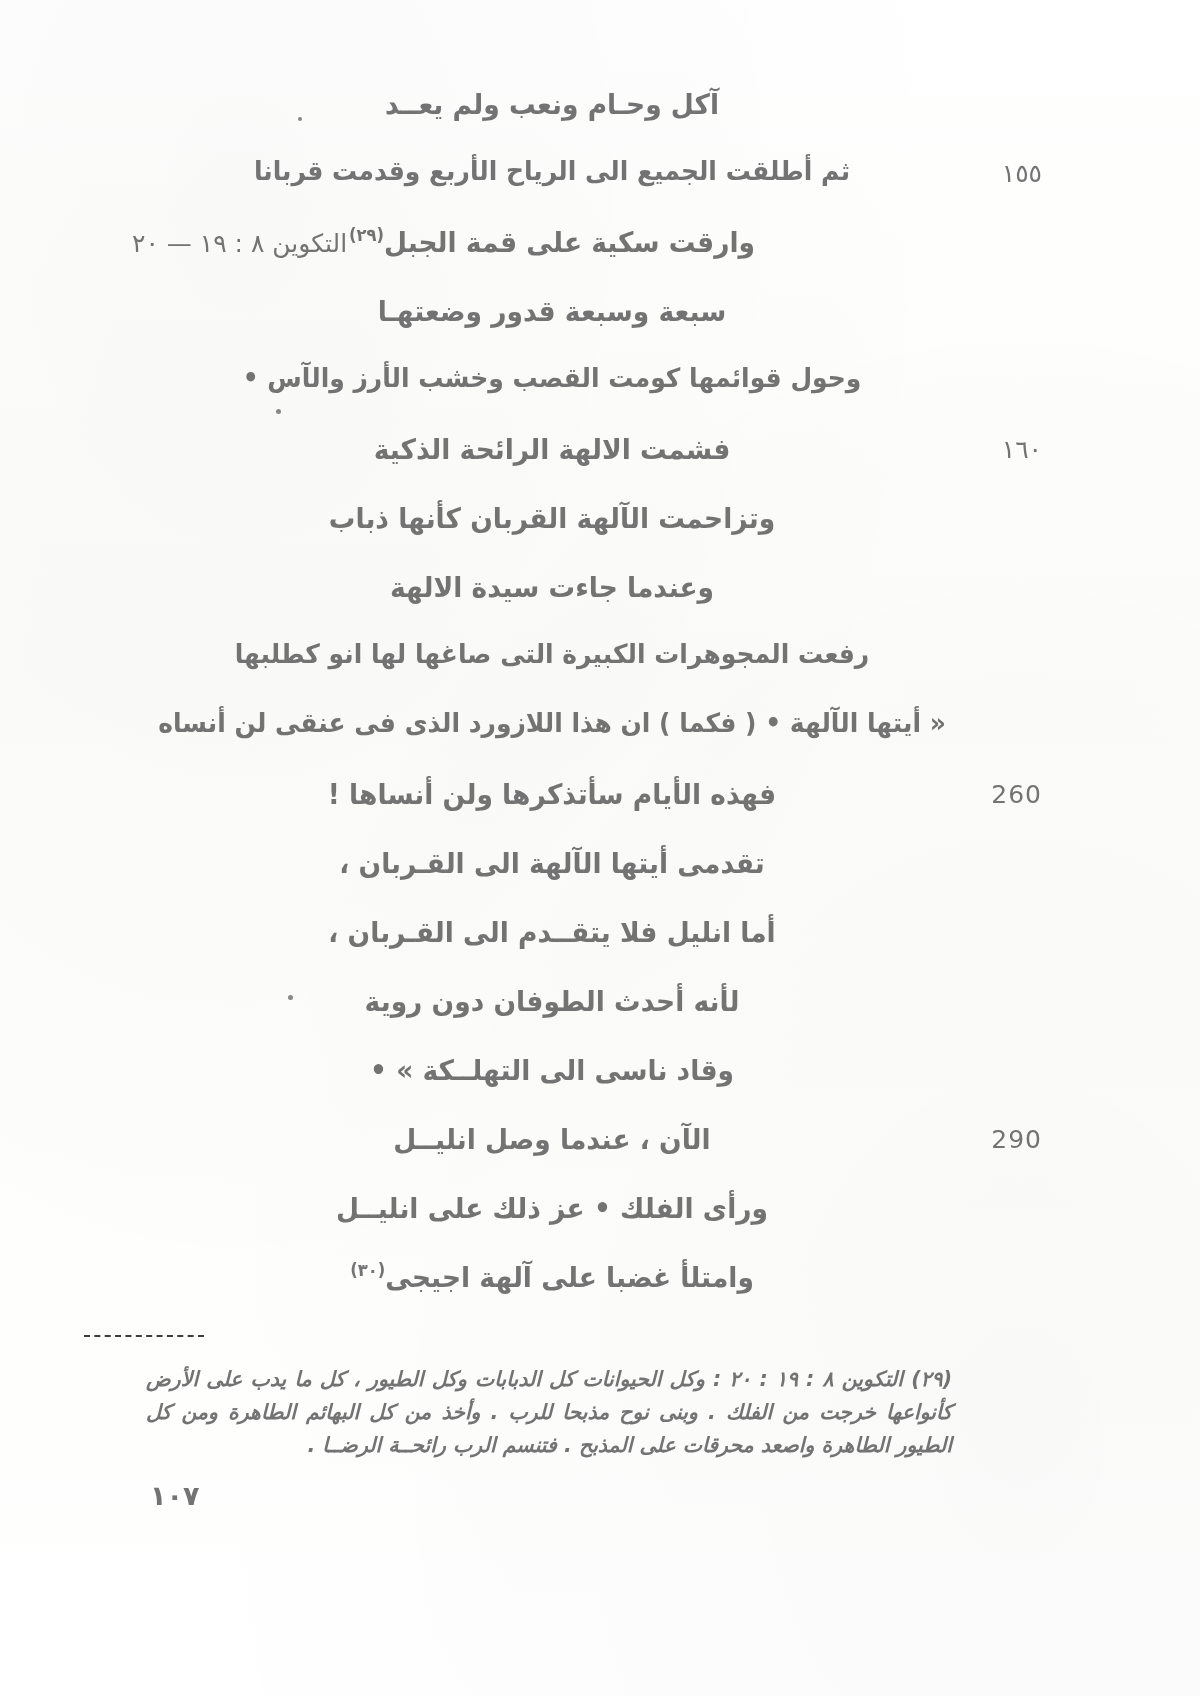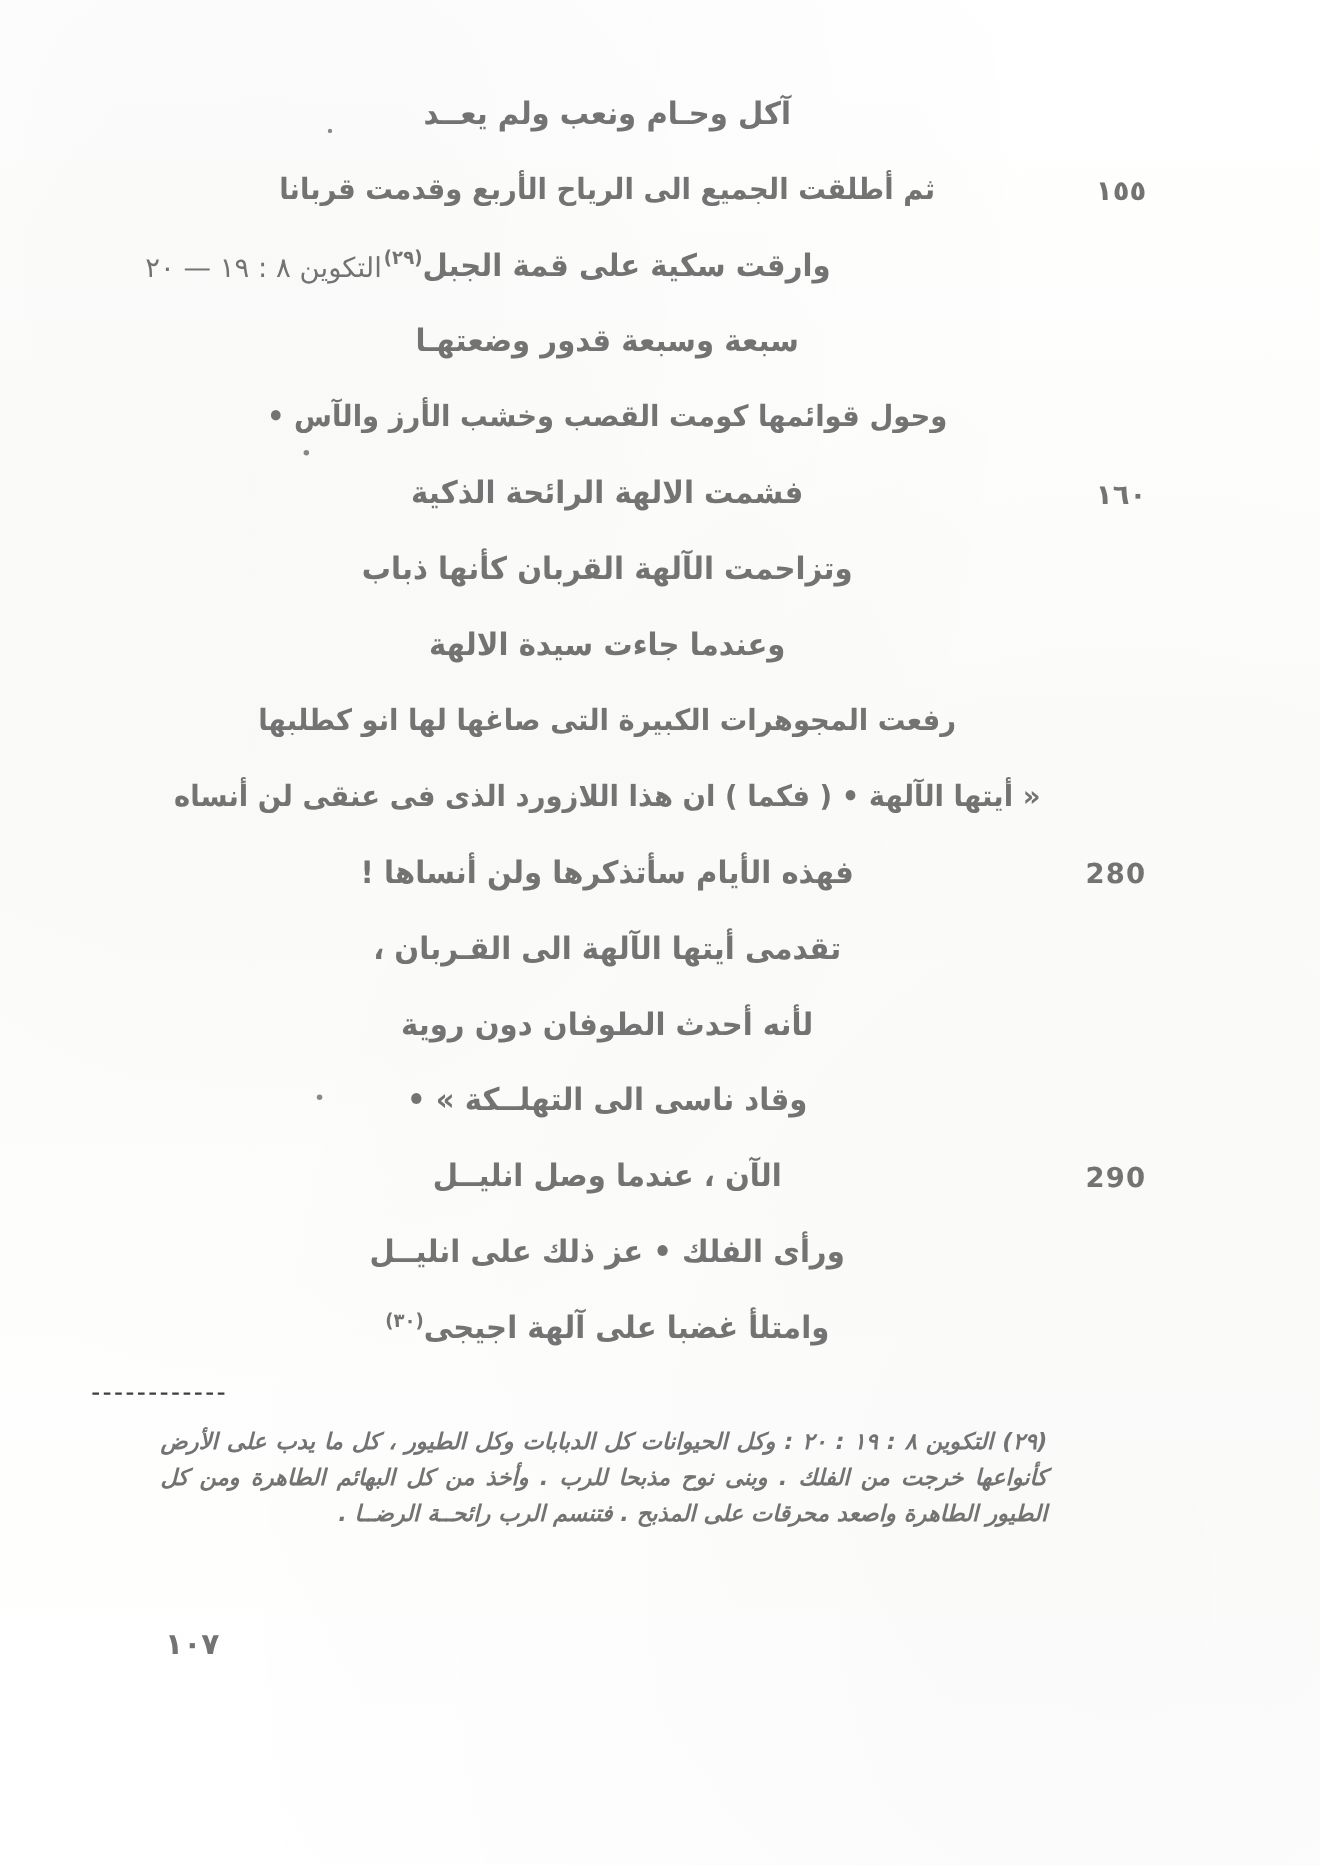--- a/index.html
+++ b/index.html
@@ -67,21 +67,21 @@
 
   .verse-text.wide {
     font-size: 25px;
   }
 
   .verse-num {
     position: absolute;
     right: -78px;
     top: 2px;
     font-size: 25px;
-    font-weight: 700;
+    font-weight: 400;
     letter-spacing: 1px;
     white-space: nowrap;
   }
 
   
   .cite-row {
     position: relative;
   }
 
   .cite-ref {
@@ -213,29 +213,33 @@
         <span class="verse-num"></span>
         <span class="verse-text wide">رفعت المجوهرات الكبيرة التى صاغها لها انو كطلبها</span>
       </div>
 
       <div class="verse-row">
         <span class="verse-num"></span>
         <span class="verse-text wide">« أيتها الآلهة • ( فكما ) ان هذا اللازورد الذى فى عنقى لن أنساه</span>
       </div>
 
       <div class="verse-row">
-        <span class="verse-num">280</span>
+        <span class="verse-num">260</span>
         <span class="verse-text">فهذه الأيام سأتذكرها ولن أنساها !</span>
       </div>
 
       <div class="verse-row">
         <span class="verse-num"></span>
         <span class="verse-text">تقدمى أيتها الآلهة الى القـربان ،</span>
       </div>
 
+      <div class="verse-row">
+        <span class="verse-num"></span>
+        <span class="verse-text">أما انليل فلا يتقــدم الى القـربان ،</span>
+      </div>
 
       <div class="verse-row">
         <span class="verse-num"></span>
         <span class="verse-text">لأنه أحدث الطوفان دون روية</span>
       </div>
 
       <div class="verse-row">
         <span class="verse-num"></span>
         <span class="verse-text">وقاد ناسى الى التهلــكة » •</span>
       </div>

